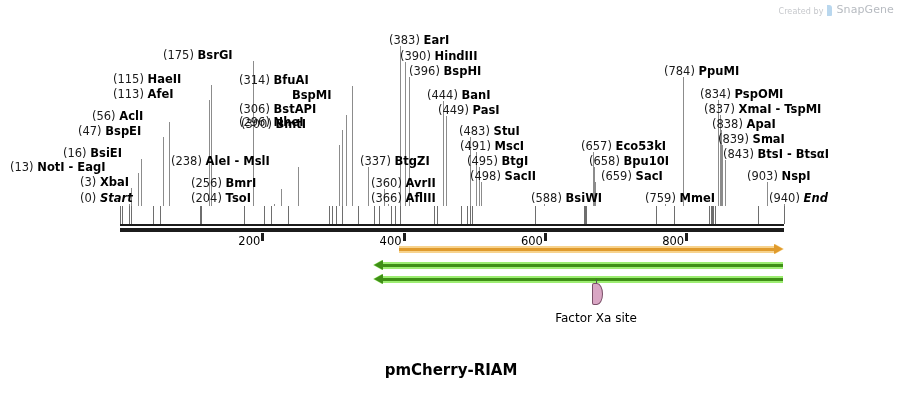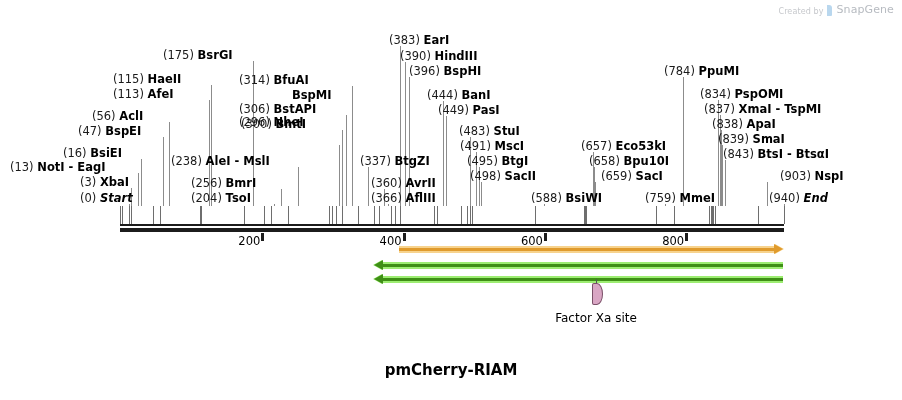--- a/index.html
+++ b/index.html
@@ -244,21 +244,21 @@
       <div class="label" style="left: 581px; top: 140px;"><span class="pos">(657) </span><span class="nm">Eco53kI</span></div>
       <div class="label" style="left: 589px; top: 155px;"><span class="pos">(658) </span><span class="nm">Bpu10I</span></div>
       <div class="label" style="left: 601px; top: 170px;"><span class="pos">(659) </span><span class="nm">SacI</span></div>
       <div class="label" style="left: 645px; top: 192px;"><span class="pos">(759) </span><span class="nm">MmeI</span></div>
       <div class="label" style="left: 664px; top: 65px;"><span class="pos">(784) </span><span class="nm">PpuMI</span></div>
       <div class="label" style="left: 700px; top: 88px;"><span class="pos">(834) </span><span class="nm">PspOMI</span></div>
       <div class="label" style="left: 704px; top: 103px;"><span class="pos">(837) </span><span class="nm">XmaI</span><span class="sep"> - </span><span class="nm">TspMI</span></div>
       <div class="label" style="left: 712px; top: 118px;"><span class="pos">(838) </span><span class="nm">ApaI</span></div>
       <div class="label" style="left: 718px; top: 133px;"><span class="pos">(839) </span><span class="nm">SmaI</span></div>
       <div class="label" style="left: 723px; top: 148px;"><span class="pos">(843) </span><span class="nm">BtsI</span><span class="sep"> - </span><span class="nm">BtsαI</span></div>
-      <div class="label" style="left: 747px; top: 170px; margin-left: 33px;"><span class="pos">(903) </span><span class="nm">NspI</span></div>
+      <div class="label" style="left: 747px; top: 170px;"><span class="pos">(903) </span><span class="nm">NspI</span></div>
       <div class="label" style="left: 769px; top: 192px;"><span class="pos">(940) </span><span class="nm ital">End</span></div>
     </div>
   <div id="ruler">
       <div class="ruler-tick" style="left: 120px; top: 206px; height: 18px;"></div>
       <div class="ruler-tick" style="left: 122.119px; top: 206px; height: 18px;"></div>
       <div class="ruler-tick" style="left: 129.183px; top: 206px; height: 18px;"></div>
       <div class="ruler-tick" style="left: 131.302px; top: 206px; height: 18px;"></div>
       <div class="ruler-tick" style="left: 153.2px; top: 206px; height: 18px;"></div>
       <div class="ruler-tick" style="left: 159.557px; top: 206px; height: 18px;"></div>
       <div class="ruler-tick" style="left: 199.821px; top: 206px; height: 18px;"></div>

